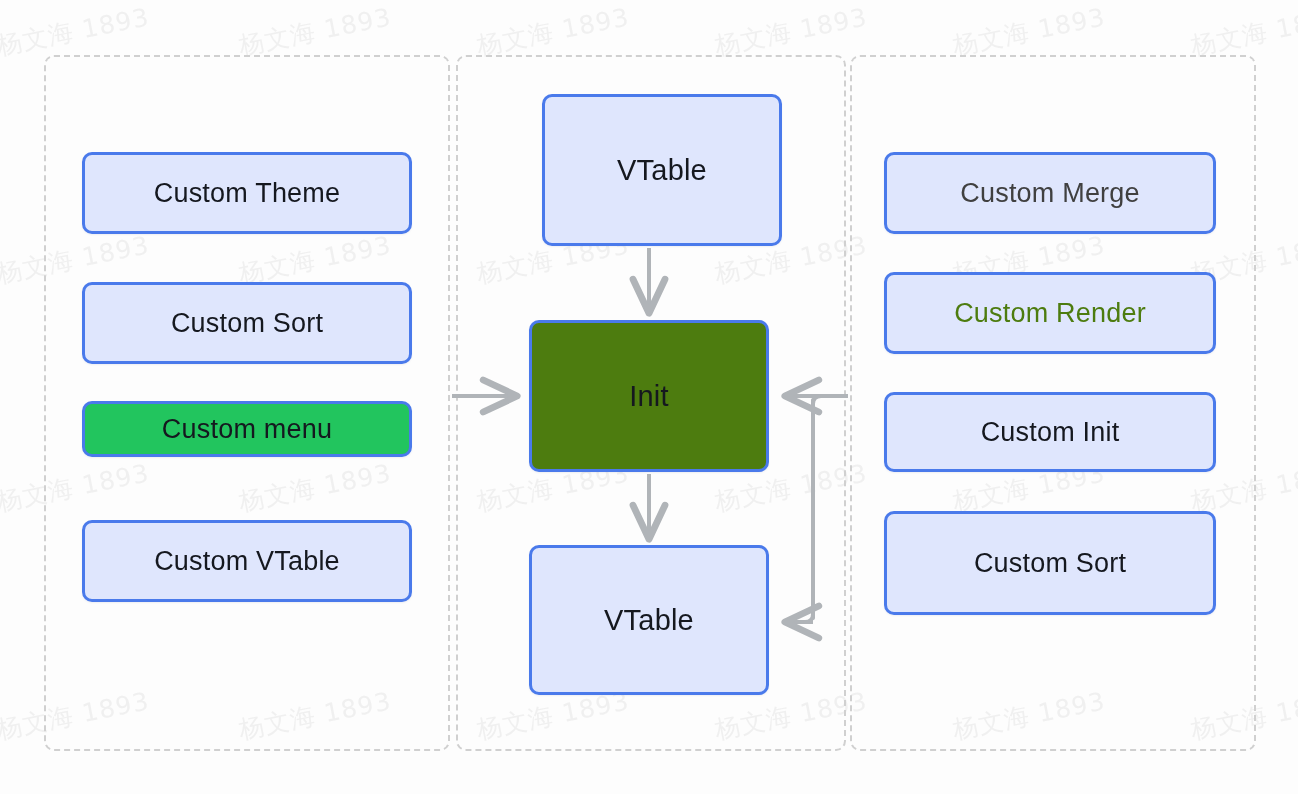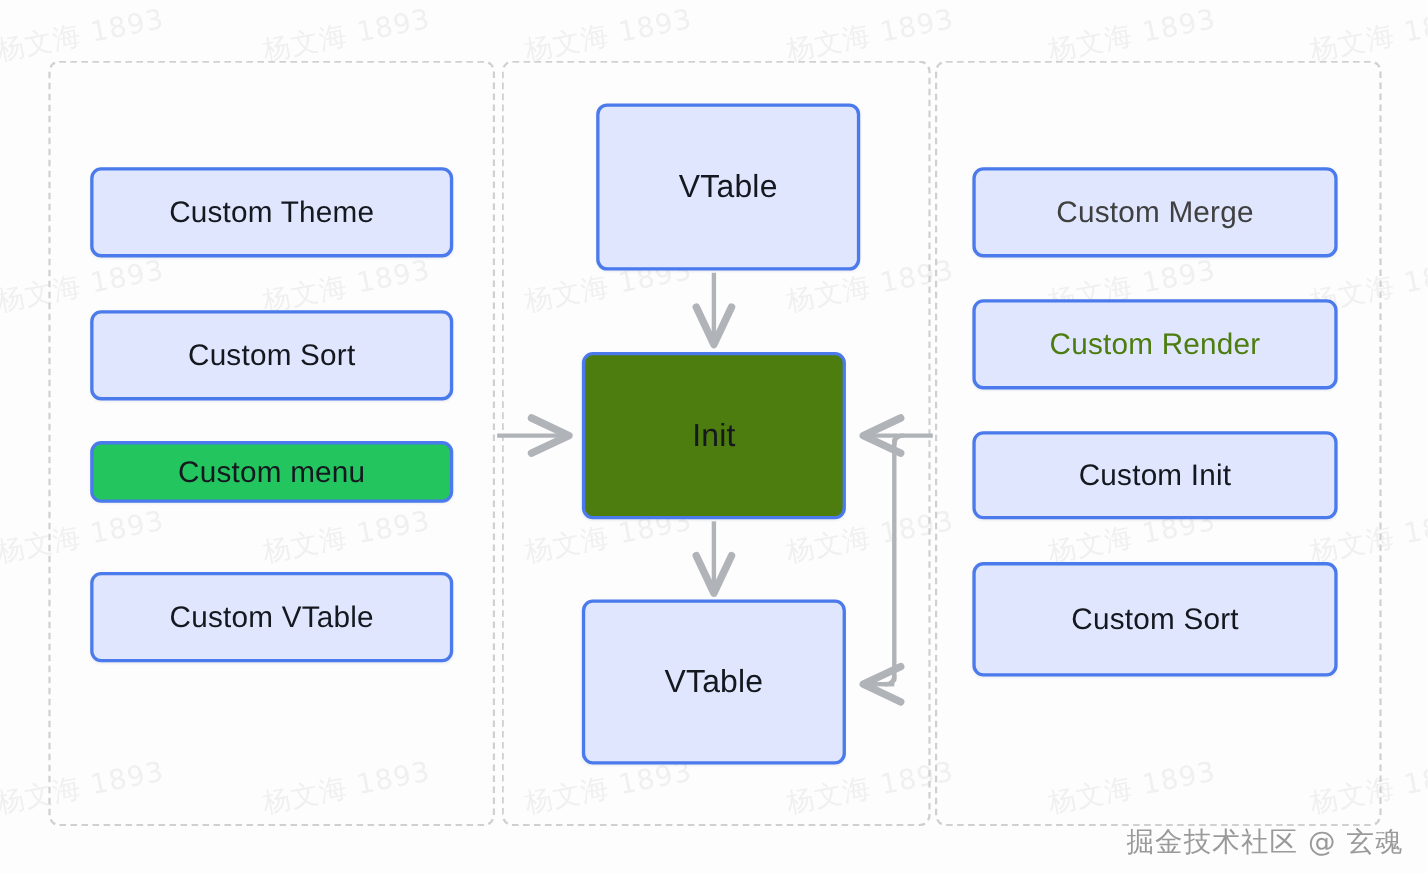--- a/index.html
+++ b/index.html
@@ -193,15 +193,14 @@
         <span class="node-label" style="color: #4d7c0f;">Custom Render</span>
       </div>
       <div class="node" style="left: 884px; top: 392px; width: 332px; height: 80px; background: rgb(223, 230, 253); border-color: rgb(74, 122, 235);">
         <span class="node-label" style="color: rgb(21, 24, 31);">Custom Init</span>
       </div>
       <div class="node" style="left: 884px; top: 511px; width: 332px; height: 104px; background: rgb(223, 230, 253); border-color: rgb(74, 122, 235);">
         <span class="node-label" style="color: rgb(21, 24, 31);">Custom Sort</span>
       </div>
     </div>
 
-  <div class="credit" style="color: rgb(154, 154, 154);">掘金技术社区 @ 玄魂</div>
 
 </div>
 
 </body></html>

